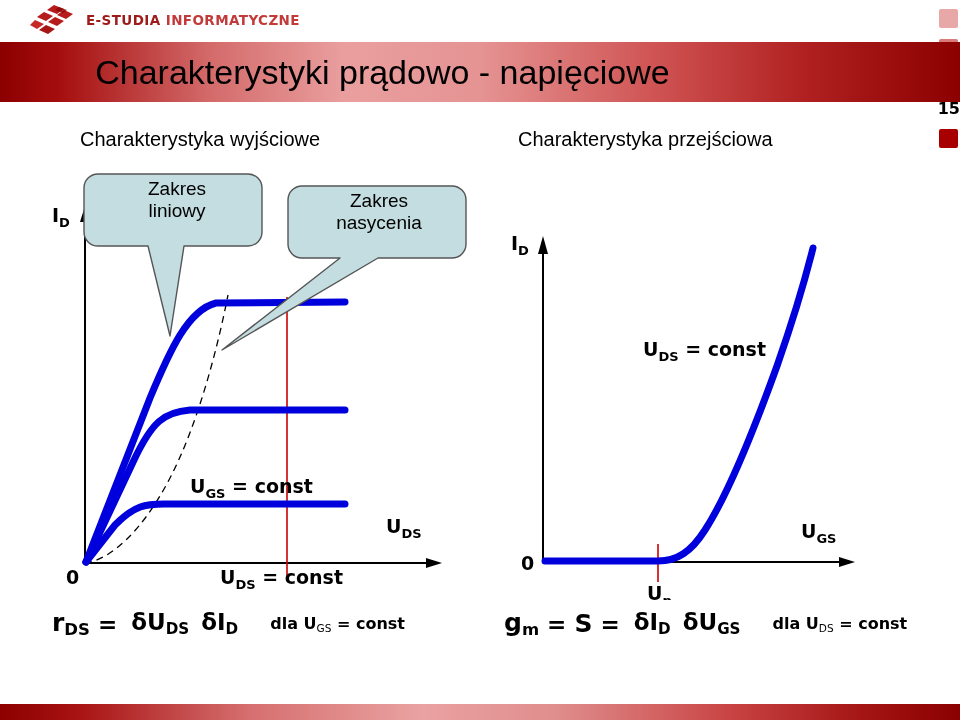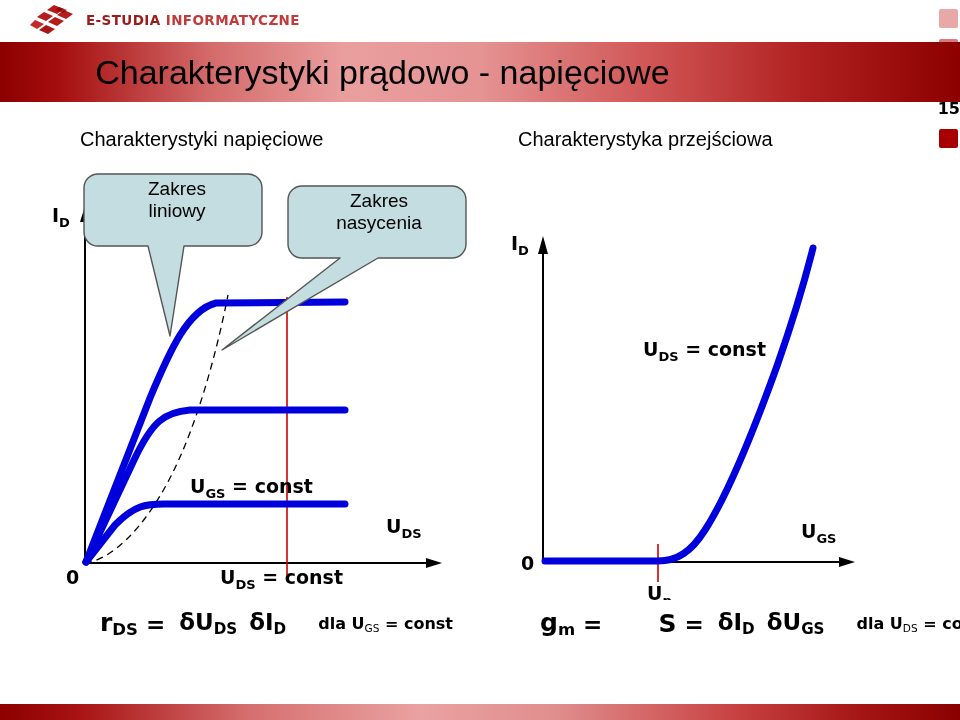--- a/index.html
+++ b/index.html
@@ -98,26 +98,25 @@
   #callout-sat-text    { left: 318px; top: 190px; width: 122px; }
 
   
   .formula-row {
     position: absolute;
     display: flex; align-items: center;
     font-family: "DejaVu Sans", sans-serif;
     color: #000;
   }
   #formula-left  { left: 52px;  top: 608px; }
-  #formula-right { left: 492px; top: 608px; text-align: center; }
+  #formula-right { left: 504px; top: 608px; text-align: center; }
 
   .f-lhs {
     font-size: 25px; font-weight: bold;
     white-space: nowrap;
-    margin-left: 48px;
   }
   .f-eq {
     font-size: 23px; font-weight: bold;
     margin: 0 8px;
   }
   .f-frac {
     display: inline-flex; flex-direction: row;
     align-items: center; justify-content: center;
     line-height: 1.05;
   }
@@ -171,21 +170,21 @@
     <span class="pg-sq" style="background:#d97b7b"></span>
     <span class="pg-sq" style="background:#c93838"></span>
     <span id="page-num">15</span>
     <span class="pg-sq" style="background:#a80000"></span>
   </div>
 </div>
 
 <div id="title-banner"></div>
 <div id="title-text">Charakterystyki prądowo - napięciowe</div>
 
-<div class="subtitle" id="subtitle-left">Charakterystyki napięciowe</div>
+<div class="subtitle" id="subtitle-left">Charakterystyka wyjściowe</div>
 <div class="subtitle" id="subtitle-right">Charakterystyka przejściowa</div>
 
 <svg id="chart-left" viewBox="0 0 450 430">
 
   <g>
     <line x1="55" y1="403" x2="55" y2="58" stroke="#000" stroke-width="2"></line>
     <polygon points="55,46 50,62 60,62" fill="#000"></polygon>
     <line x1="55" y1="403" x2="400" y2="403" stroke="#000" stroke-width="2"></line>
     <polygon points="412,403 396,398 396,408" fill="#000"></polygon>
   </g>

